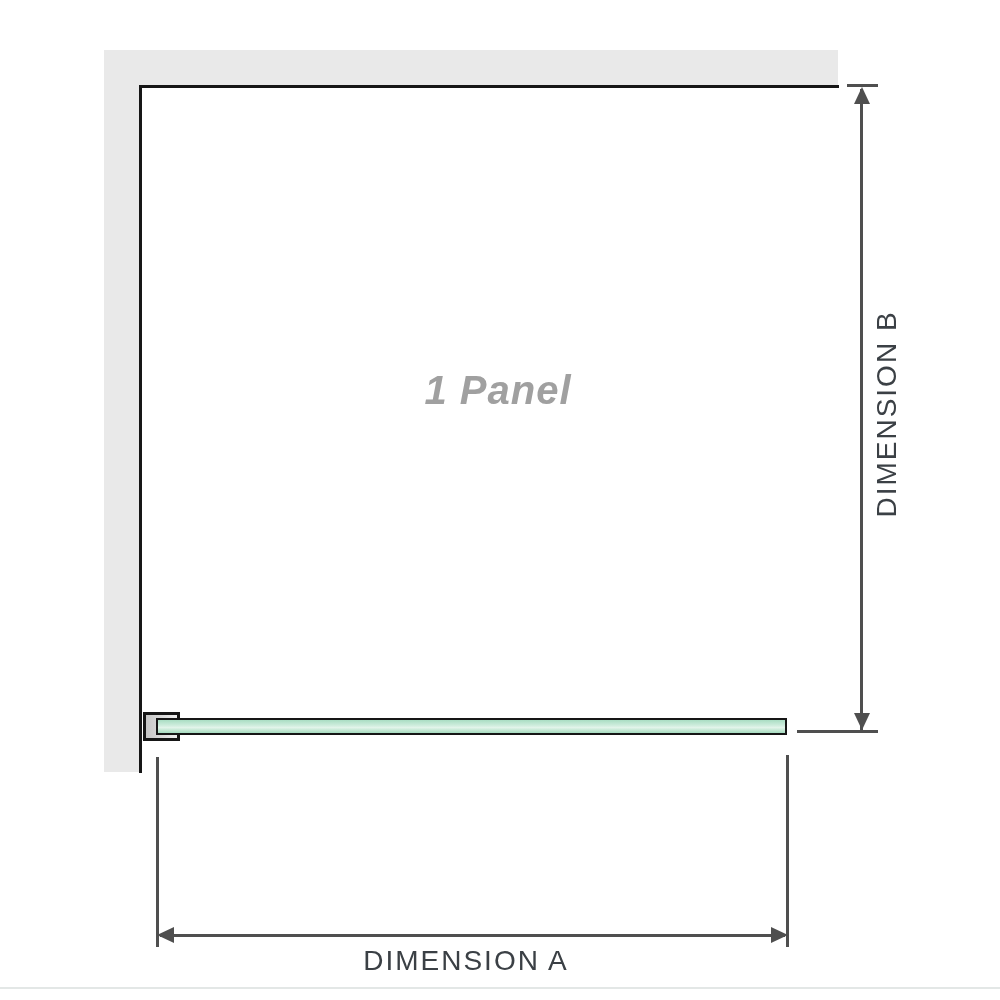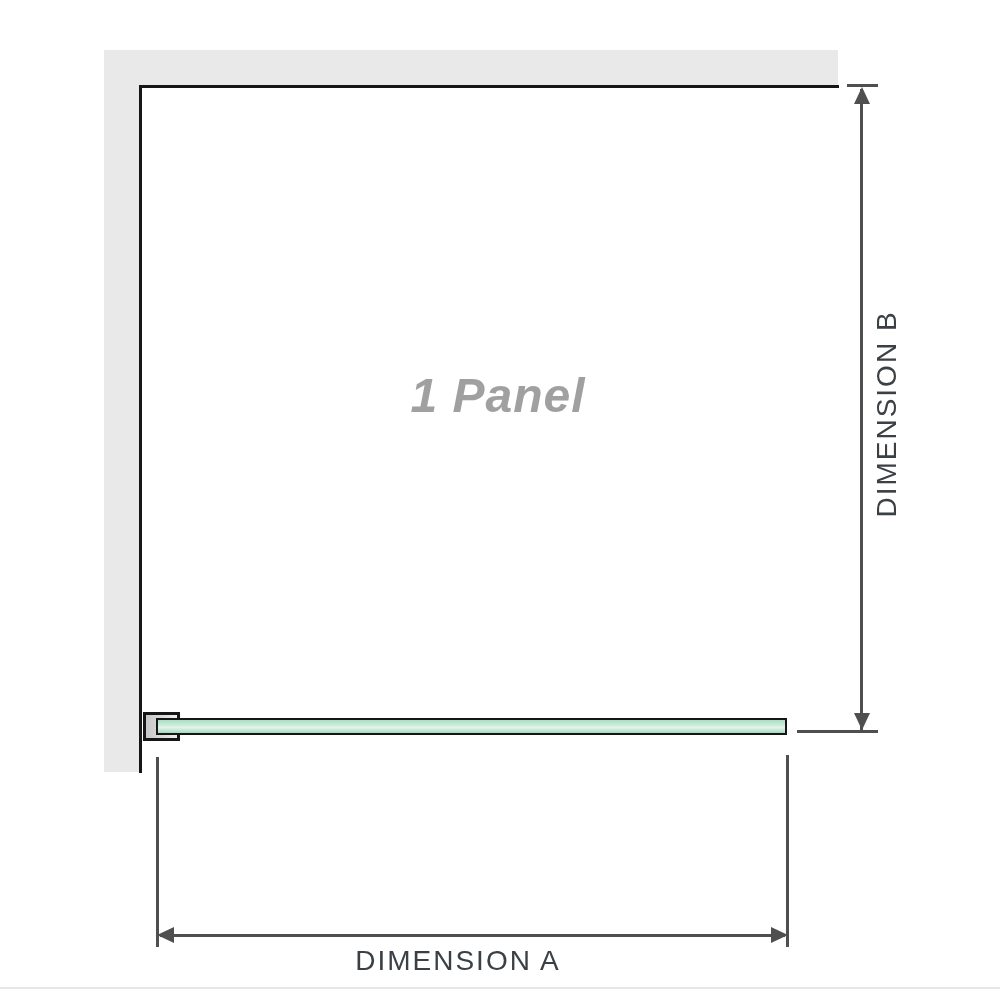--- a/index.html
+++ b/index.html
@@ -96,27 +96,27 @@
     letter-spacing: 2px;
     text-align: center;
     white-space: nowrap;
   }
   .dimb-label {
     left: 757px; top: 400px; width: 260px; height: 28px;
     line-height: 28px;
     transform: rotate(-90deg);
   }
   .dima-label {
-    left: 308px; top: 946px; width: 300px; height: 30px;
+    left: 316px; top: 946px; width: 300px; height: 30px;
     line-height: 30px;
   }
   .panel-label {
     left: 338px; top: 368px; width: 320px;
     color: var(--label-gray, #a0a0a0);
-    font-size: 48px;
+    font-size: 40px;
     font-style: italic;
     font-weight: 600;
     letter-spacing: 1px;
     text-align: center;
     white-space: nowrap;
   }
 
   
   .divider {
     left: 0; top: 987px; width: 1000px; height: 2px;

